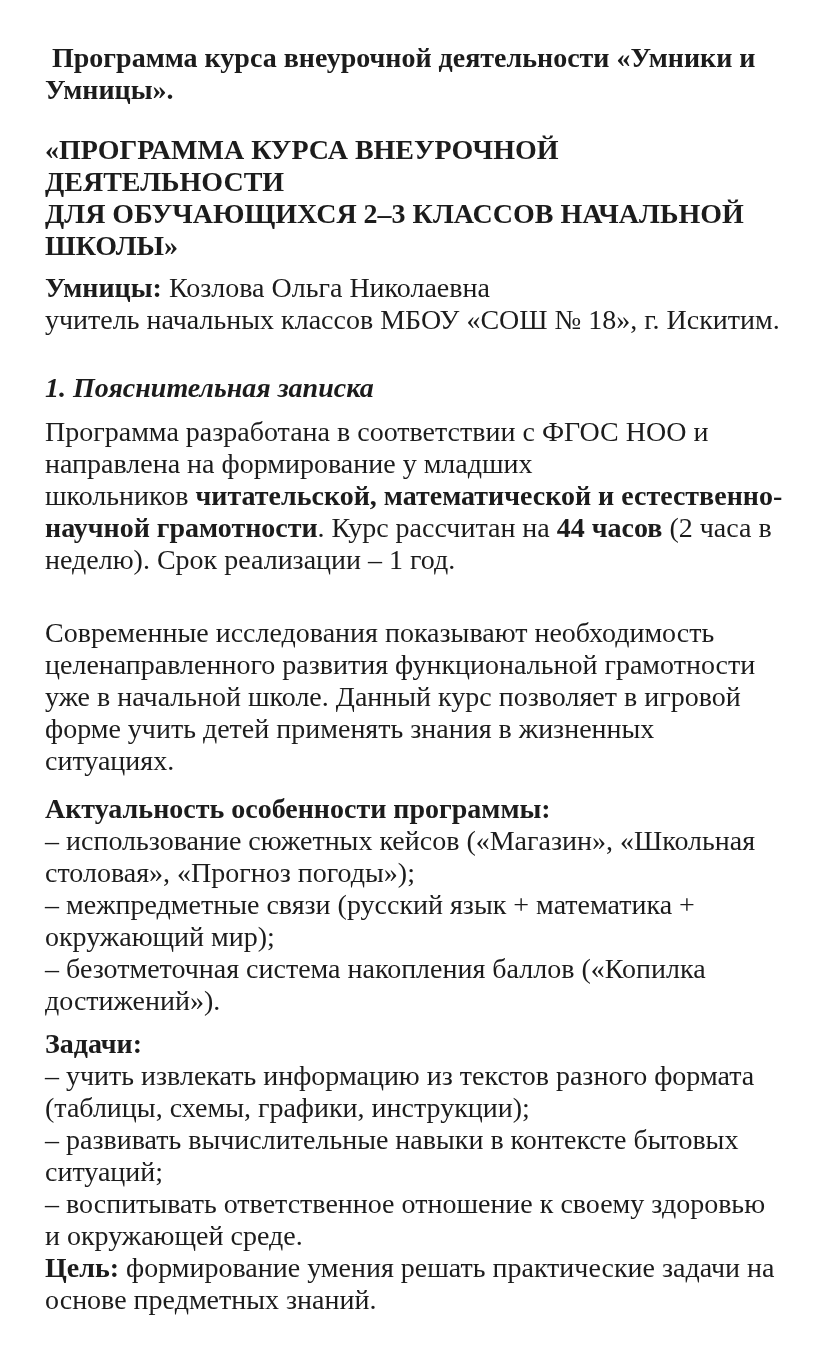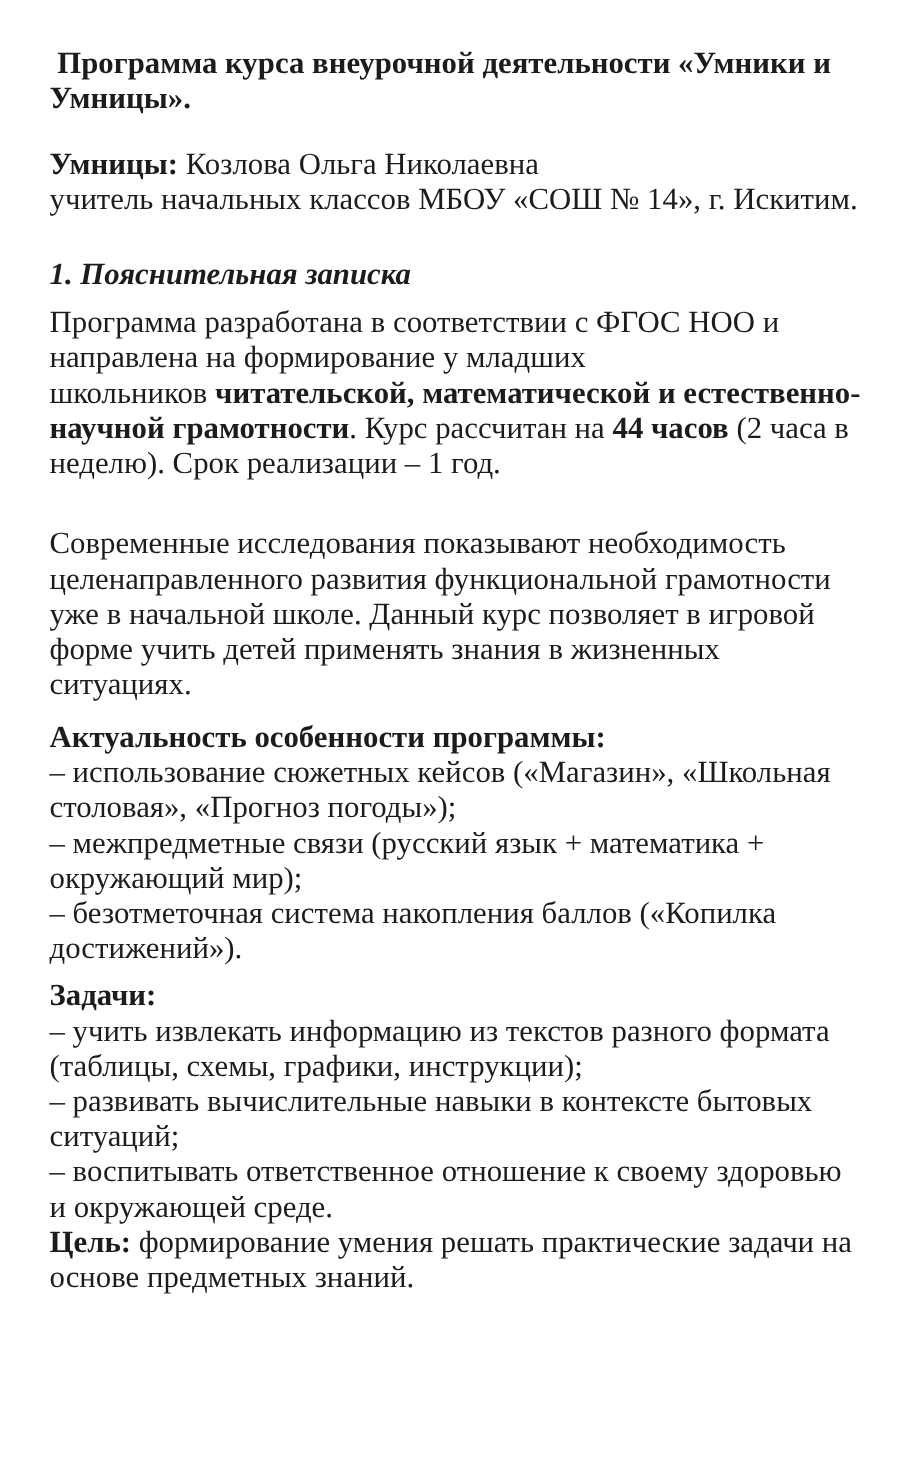--- a/index.html
+++ b/index.html
@@ -48,22 +48,26 @@
   .features-block { margin-bottom: 11px; }
   .goal-block { margin-bottom: 18px; }
   .tasks-block { margin-bottom: 0; }
 </style>
 </head>
 <body>
 
 <div class="page">
     <div class="block h1"> Программа курса внеурочной деятельности «Умники и
 Умницы».</div>
+    <div class="block h2">«ПРОГРАММА КУРСА ВНЕУРОЧНОЙ
+ДЕЯТЕЛЬНОСТИ
+ДЛЯ ОБУЧАЮЩИХСЯ 2–3 КЛАССОВ НАЧАЛЬНОЙ
+ШКОЛЫ»</div>
     <div class="block author-block"><span class="b">Умницы:</span><span> Козлова Ольга Николаевна
-учитель начальных классов МБОУ «СОШ № 14», г. Искитим.</span></div>
+учитель начальных классов МБОУ «СОШ № 18», г. Искитим.</span></div>
     <div class="block h3">1. Пояснительная записка</div>
     <div class="block intro-block"><span>Программа разработана в соответствии с ФГОС НОО и
 направлена на формирование у младших
 школьников </span><span class="b">читательской, математической и естественно-
 научной грамотности</span><span>. Курс рассчитан на </span><span class="b">44 часов</span><span> (2 часа в
 неделю). Срок реализации – 1 год.</span></div>
     <div class="block relevance-block"><span>
 Современные исследования показывают необходимость
 целенаправленного развития функциональной грамотности
 уже в начальной школе. Данный курс позволяет в игровой

